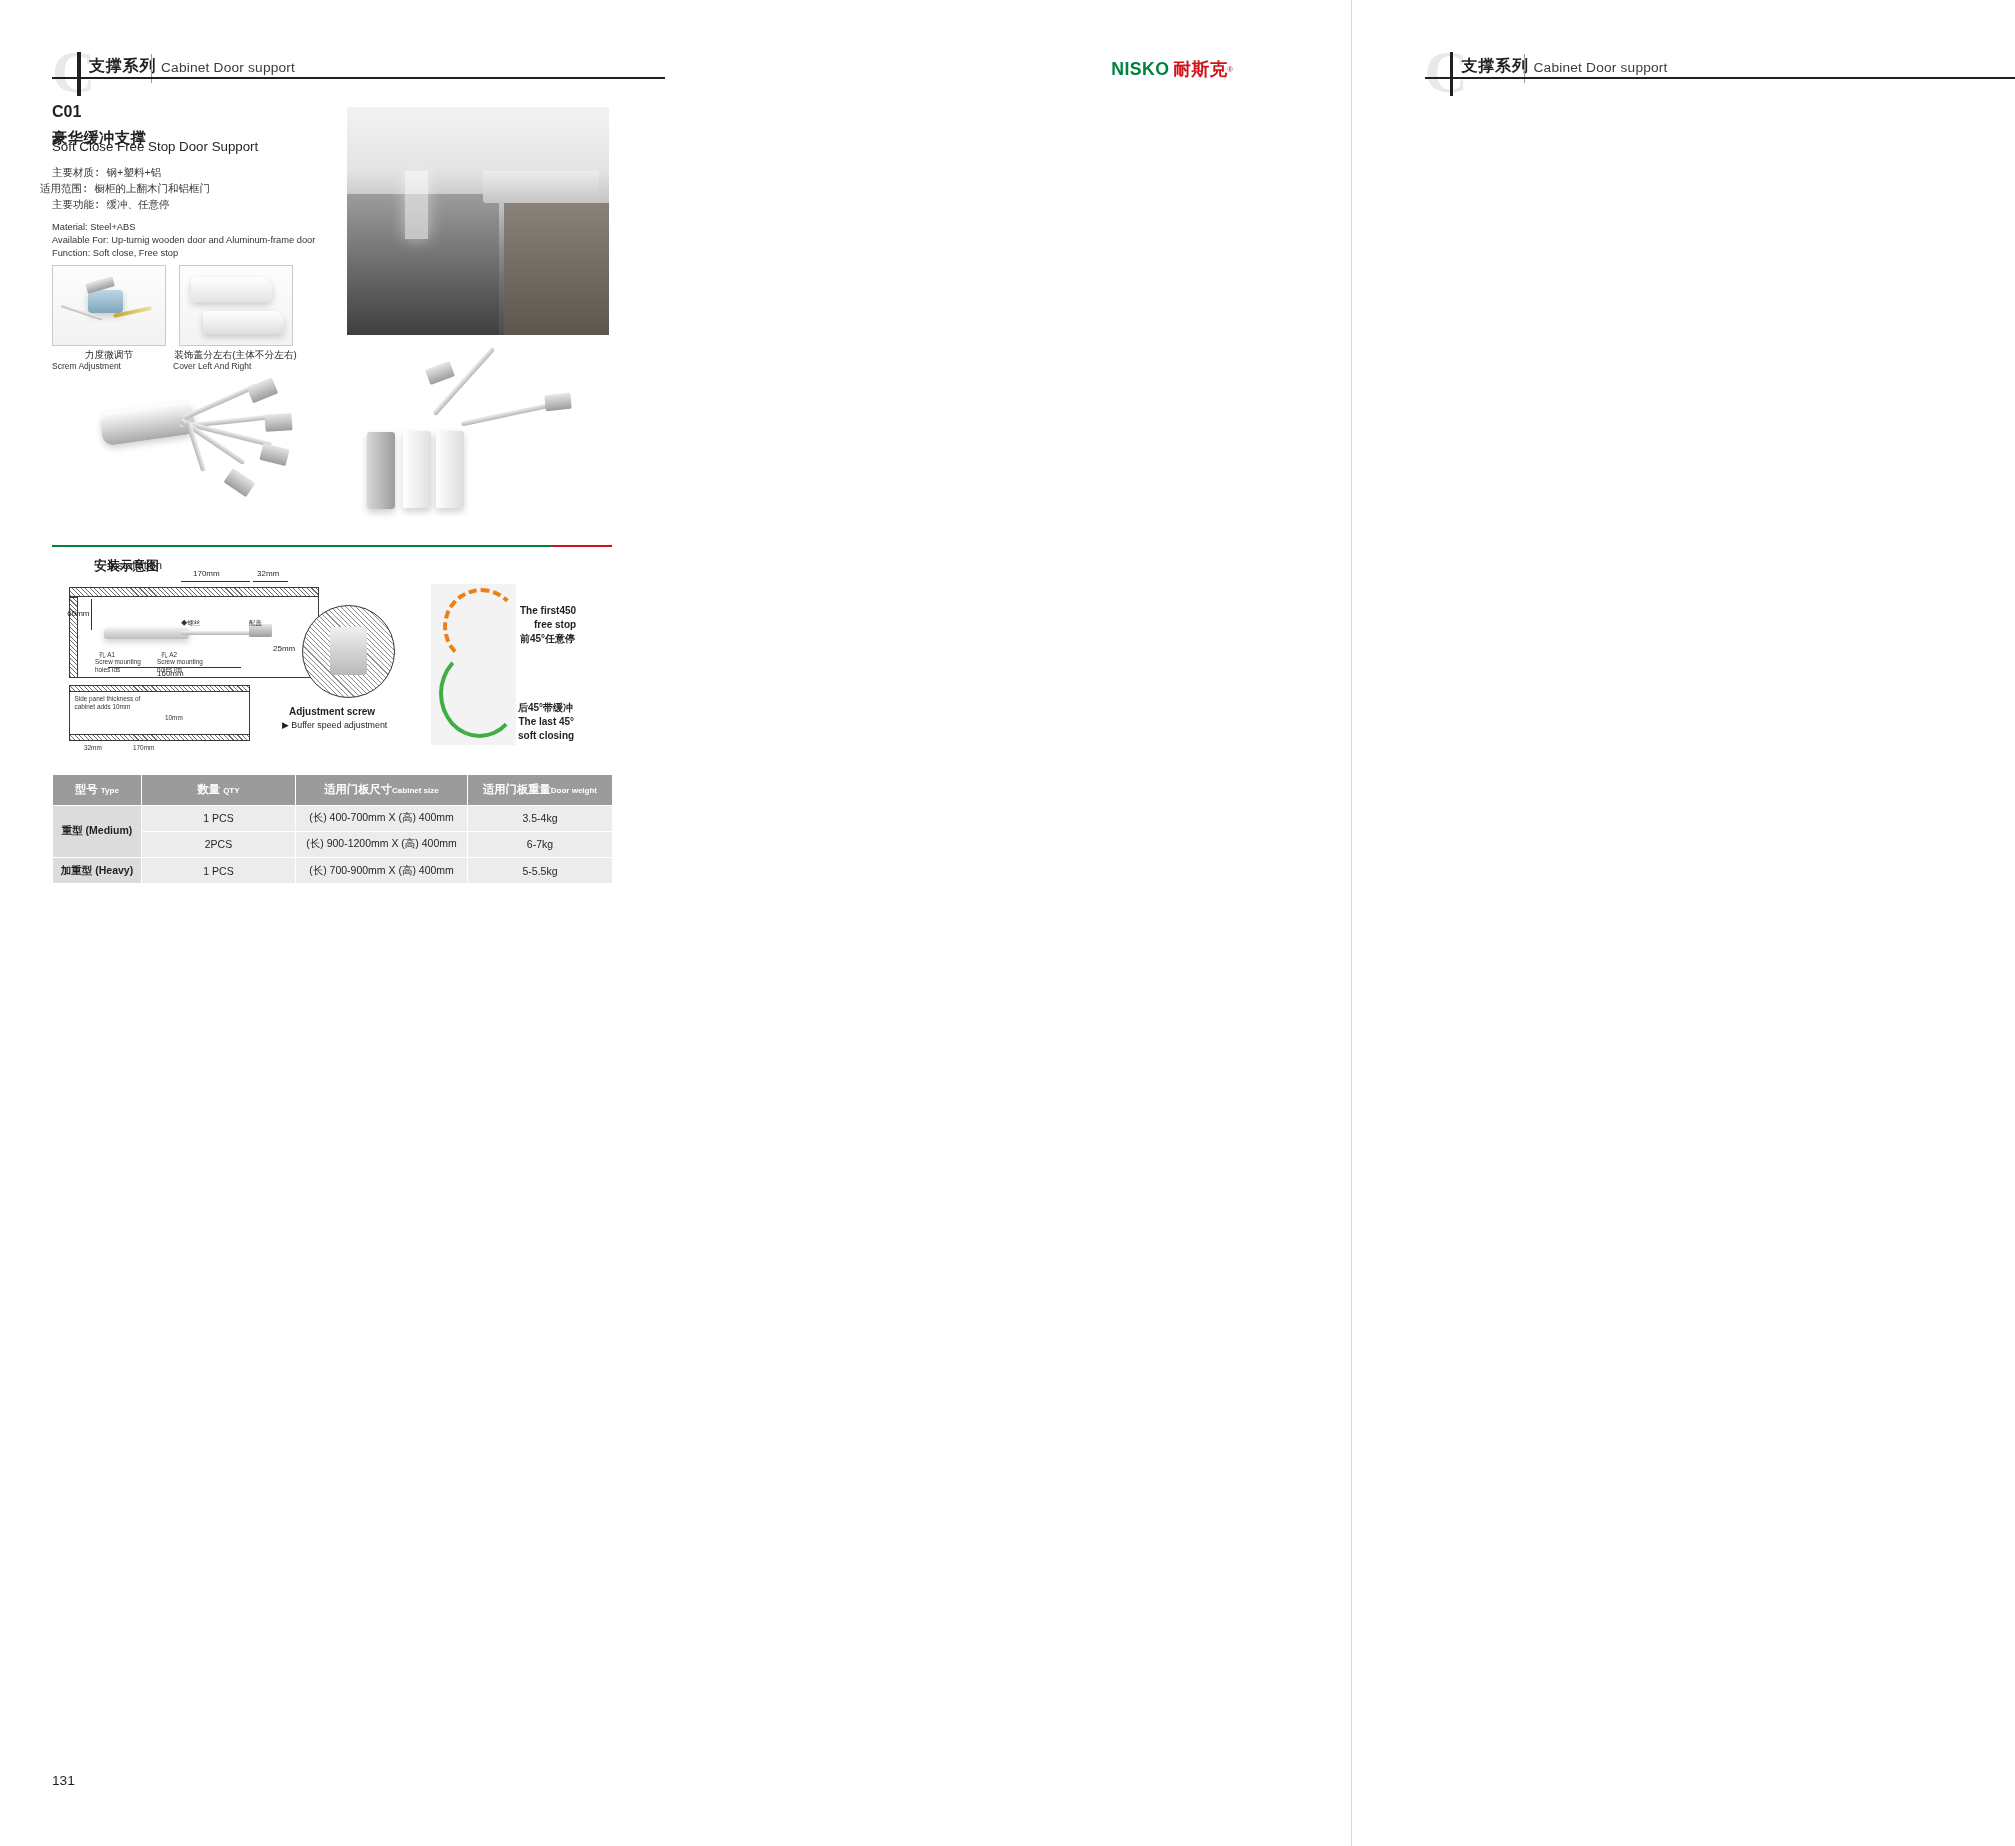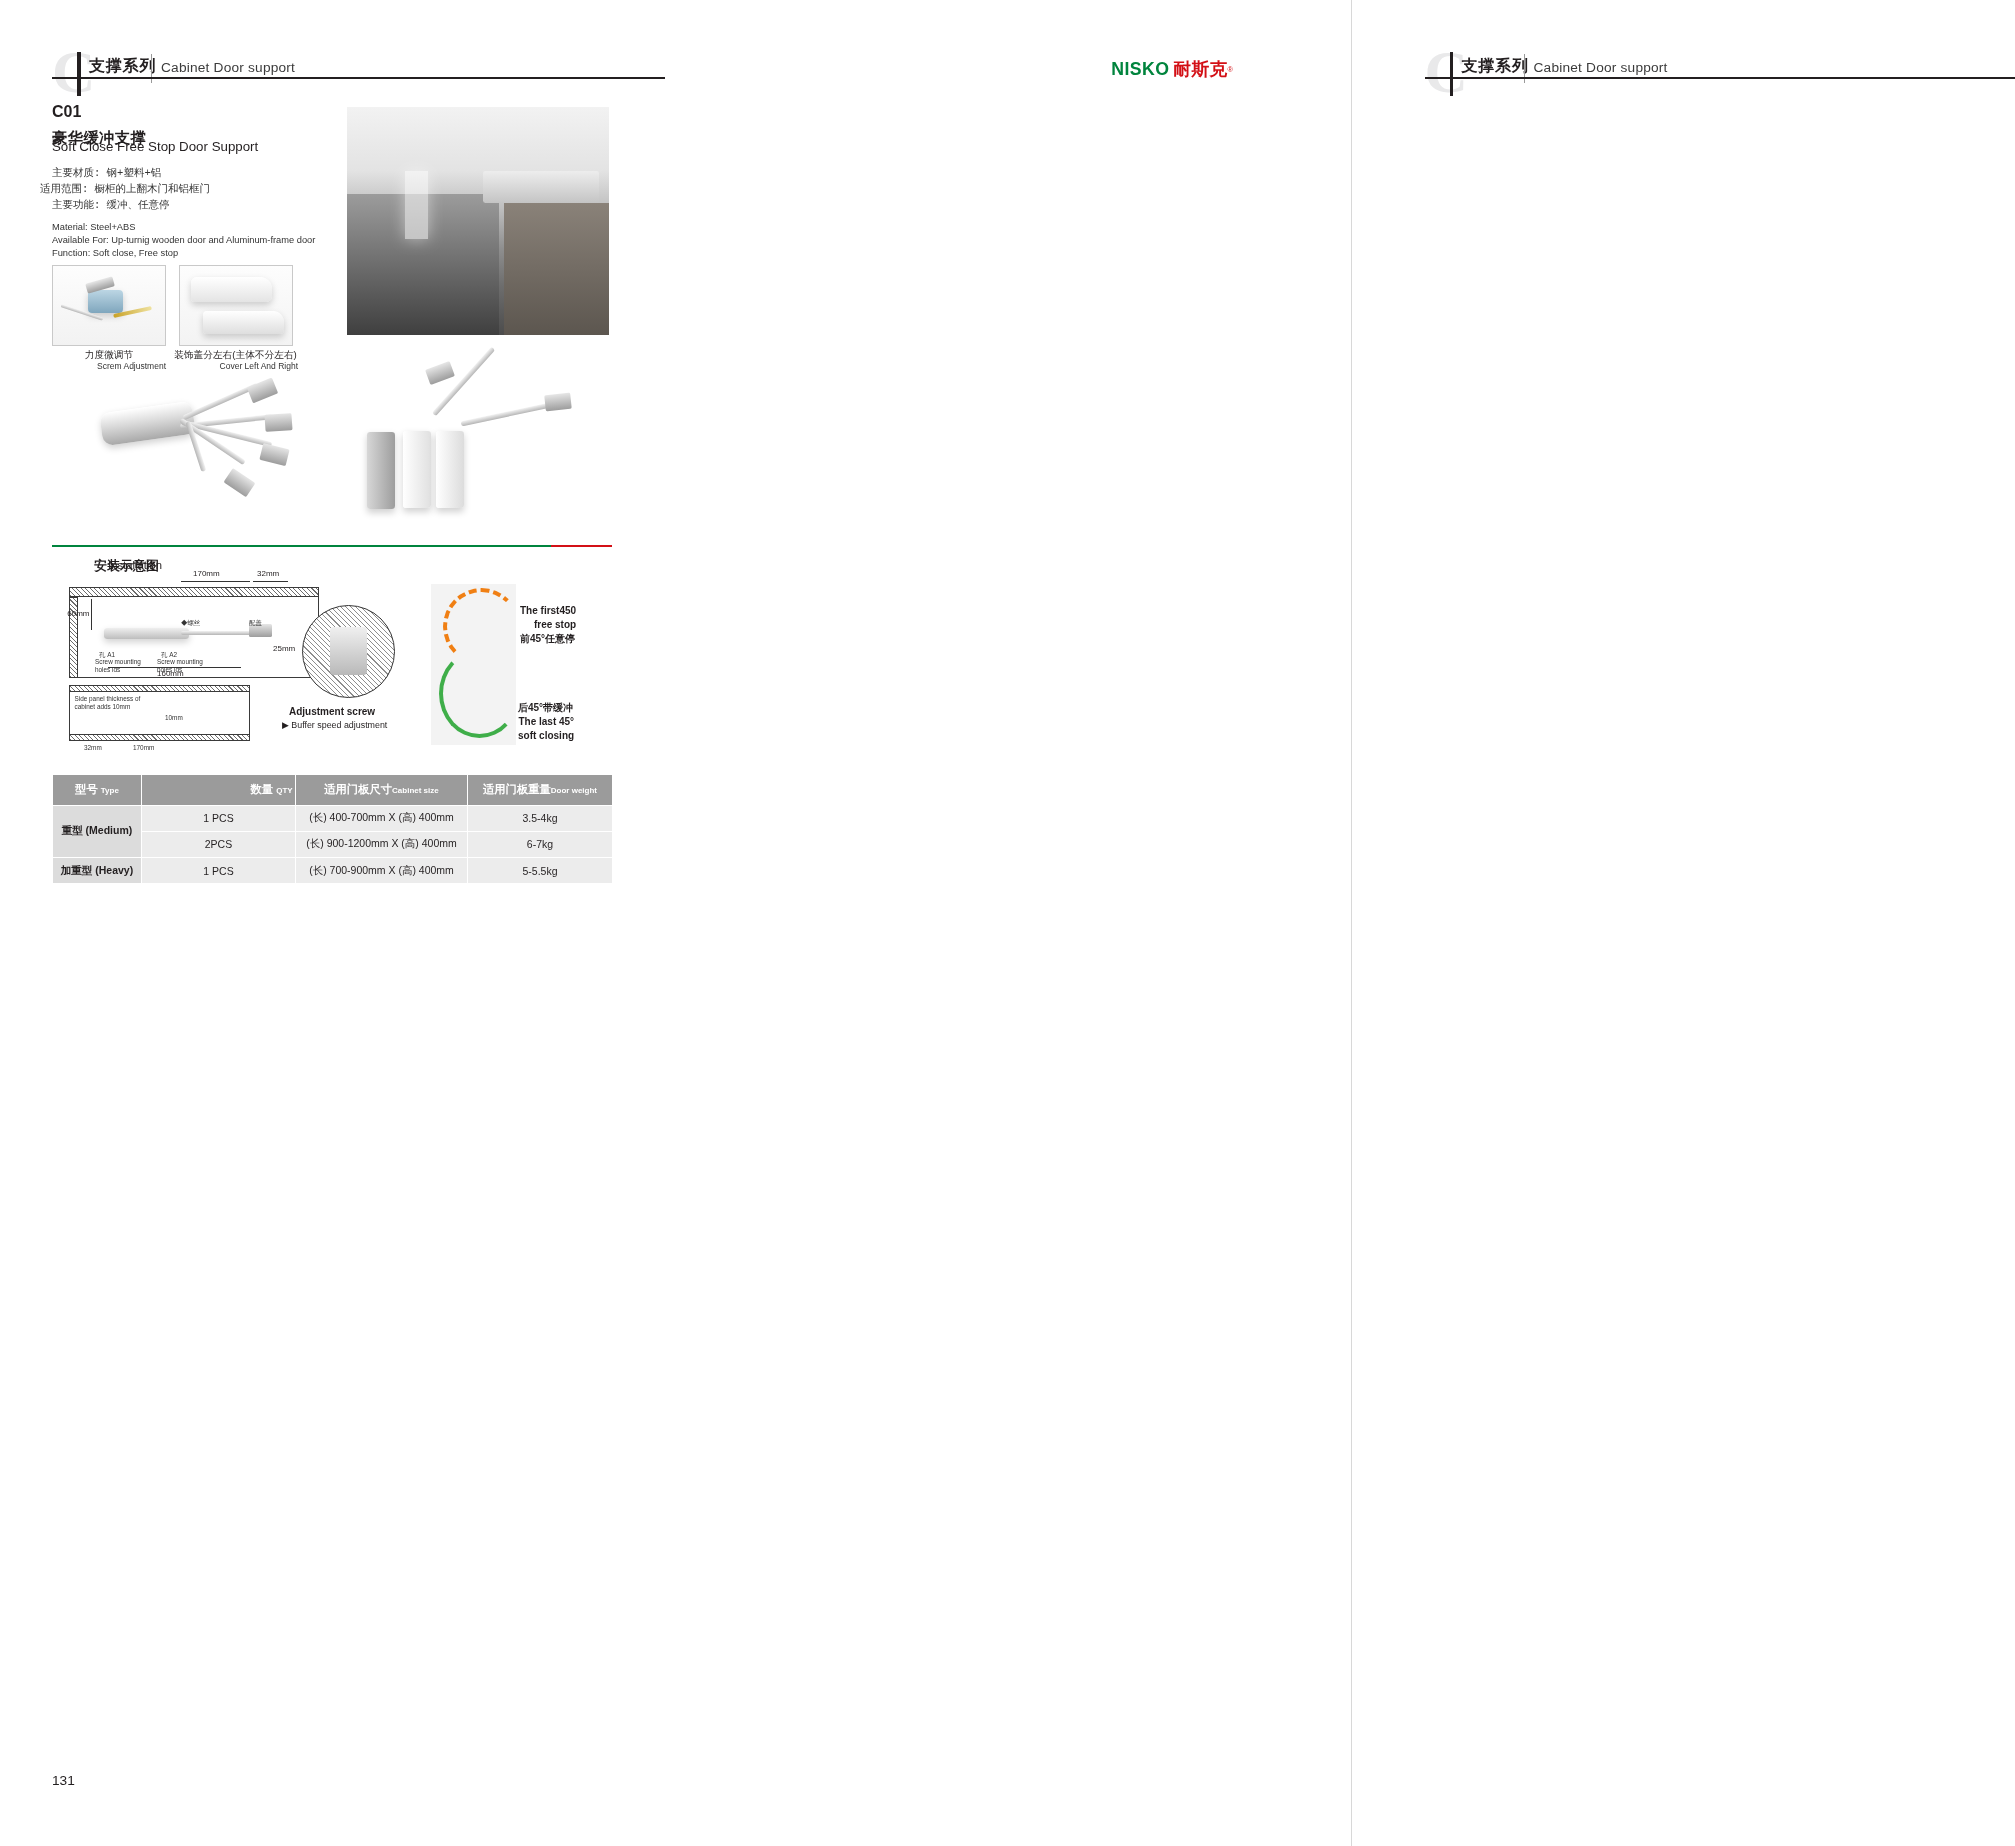--- a/index.html
+++ b/index.html
@@ -89,21 +89,21 @@
   }
   .k-wall{
     position:absolute; right:0; top:42%; width:40%; height:58%;
     background:linear-gradient(180deg,#8a8279,#5c564f);
   }
 
   .thumb {
     position:absolute; border:0.8px solid #c9c9c9; background:#fff;
   }
   .thumb-cap-cn { position:absolute; font-size:9.7px; text-align:center; color:#231f20;}
-  .thumb-cap-en { position:absolute; font-size:8.5px; text-align:right; color:#333;}
+  .thumb-cap-en { position:absolute; font-size:8.5px; text-align:left; color:#333;}
 
   
   .prod { position:absolute; }
   .prod-body{
     position:absolute; border-radius:10.5px;
     background:linear-gradient(180deg,#ffffff,#d9d9d9 45%,#a8a8a8);
     box-shadow:0 3.2px 7.3px rgba(0,0,0,.18);
   }
   .prod-arm{
     position:absolute; background:linear-gradient(180deg,#f2f2f2,#b5b5b5);
@@ -279,21 +279,21 @@
 soft closing</div>
     <div class="curve-note" style="left:289px; top:705px;">Adjustment screw</div>
     <div class="curve-note" style="left:282px; top:719px; font-size:8.9px; font-weight:normal;">▶ Buffer speed adjustment</div>
     <div style="position:absolute; left:302px; top:605px; width:93px; height:93px; border:1.2px solid #333; border-radius:50%; background:repeating-linear-gradient(45deg,#8d8d8d,#8d8d8d 0.8px,#fff 0.8px,#fff 3.6px);"></div>
     <div style="position:absolute; left:330px; top:627px; width:37px; height:48px; background:linear-gradient(180deg,#f0f0f0,#b9b9b9); border-radius:4px;"></div>
 
     <table class="spec-table" style="left:52px; top:774px; width:561px;">
       <thead>
         <tr>
           <th style="width:89px;"><span>型号</span> <span class="en">Type</span></th>
-          <th style="width:154px;text-align:right;"><span>数量</span> <span class="en">QTY</span></th>
+          <th style="width:154px;"><span>数量</span> <span class="en">QTY</span></th>
           <th style="width:172px;"><span>适用门板尺寸</span><span class="en">Cabinet size</span></th>
           <th style="width:145px;"><span>适用门板重量</span><span class="en">Door weight</span></th>
         </tr>
       </thead>
       <tbody>
         <tr>
           <td class="typecell" rowspan="2">重型 (Medium)</td>
           <td>1 PCS</td>
           <td>(长) 400-700mm X (高) 400mm</td>
           <td>3.5-4kg</td>

